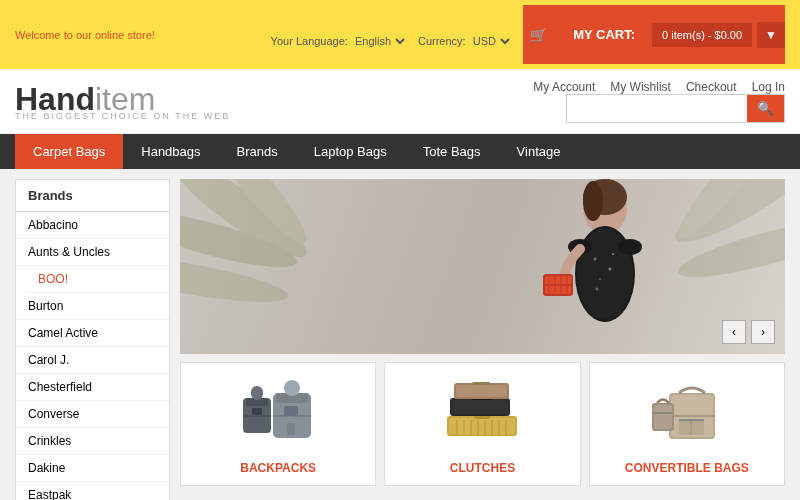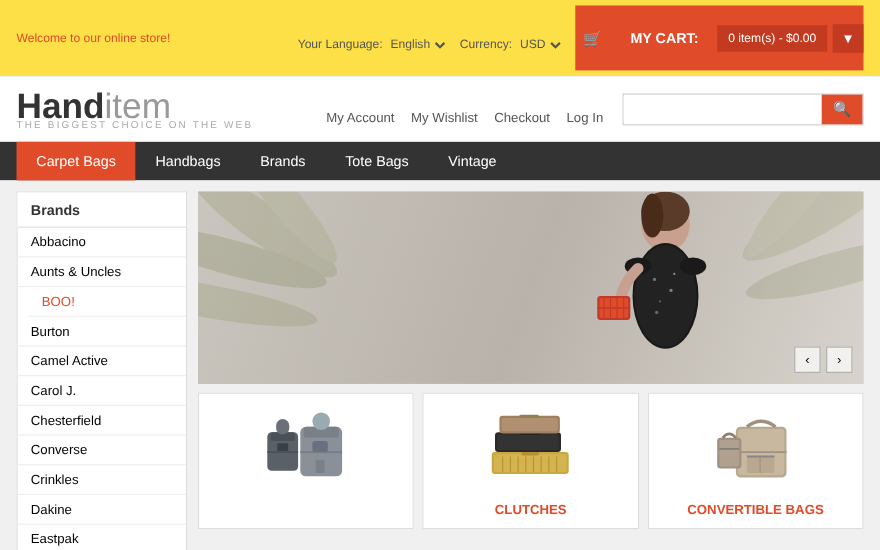--- a/index.html
+++ b/index.html
@@ -25,21 +25,21 @@
       display: flex;
       justify-content: space-between;
       align-items: center;
       border-bottom: 1px solid #eee;
     }
     .logo { line-height: 1; }
     .logo .hand { font-size: 32px; font-weight: bold; color: #333; }
     .logo .bags { font-size: 32px; color: #999; font-weight: normal; }
     .logo .tagline { font-size: 9px; color: #aaa; letter-spacing: 2px; display: block; margin-top: -3px; }
 
-    .header-right { display: flex; flex-direction: row; align-items: flex-end; gap: 18px; }
+    .header-right { display: flex; flex-direction: column; align-items: flex-end; gap: 0; }
     .header-nav { display: flex; gap: 15px; font-size: 12px; color: #555; }
     .header-nav a { color: #555; text-decoration: none; }
 
     .search-bar { display: flex; align-items: center; border: 1px solid #ccc; }
     .search-bar input { border: none; outline: none; padding: 5px 10px; width: 180px; font-size: 12px; }
     .search-bar button { background: #e04b2a; border: none; color: #fff; padding: 6px 10px; cursor: pointer; }
 
     
     .cart-btn {
       background: #e04b2a;
@@ -216,20 +216,21 @@
         <span>🔍</span>
       </button>
     </div>
   </div>
 </div>
 
 <div class="nav-bar">
   <a href="#" class="active">Carpet Bags</a>
   <a href="#">Handbags</a>
   <a href="#">Brands</a>
+  <a href="#">Laptop Bags</a>
   <a href="#">Tote Bags</a>
   <a href="#">Vintage</a>
 </div>
 
 <div class="main-layout">
 
   <div class="sidebar">
     <div class="sidebar-title">Brands</div>
     <div class="sidebar-item">Abbacino</div>
     <div class="sidebar-item">Aunts &amp; Uncles</div>
@@ -316,20 +317,21 @@
             <rect x="14" y="30" width="10" height="7" rx="1" fill="#3a4048"></rect>
 
             <rect x="35" y="15" width="38" height="45" rx="5" fill="#8a9098"></rect>
             <rect x="38" y="15" width="32" height="10" rx="3" fill="#7a8088"></rect>
             <rect x="46" y="2" width="16" height="16" rx="8" fill="#9aaab0"></rect>
             <line x1="35" y1="38" x2="73" y2="38" stroke="#7a8088" stroke-width="2"></line>
             <rect x="46" y="28" width="14" height="10" rx="2" fill="#6a7080"></rect>
             <rect x="49" y="45" width="8" height="12" rx="1" fill="#7a8088"></rect>
           </svg>
         </div>
+        <div class="product-label">BACKPACKS</div>
       </div>
 
       <div class="product-card">
         <div class="product-img">
           <svg class="bag-svg" viewBox="0 0 80 70">
 
             <rect x="5" y="38" width="70" height="20" rx="3" fill="#c8a840"></rect>
             <rect x="7" y="40" width="66" height="16" rx="2" fill="#d4b450"></rect>
             <rect x="32" y="37" width="16" height="4" rx="2" fill="#b89030"></rect>
 

